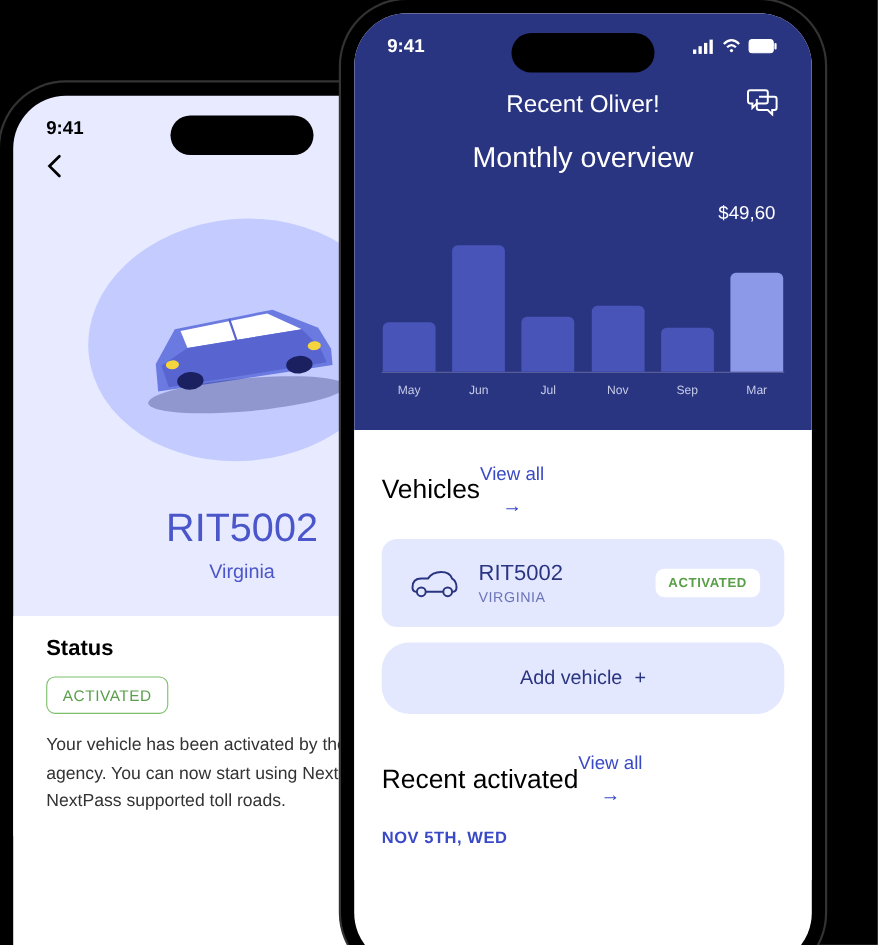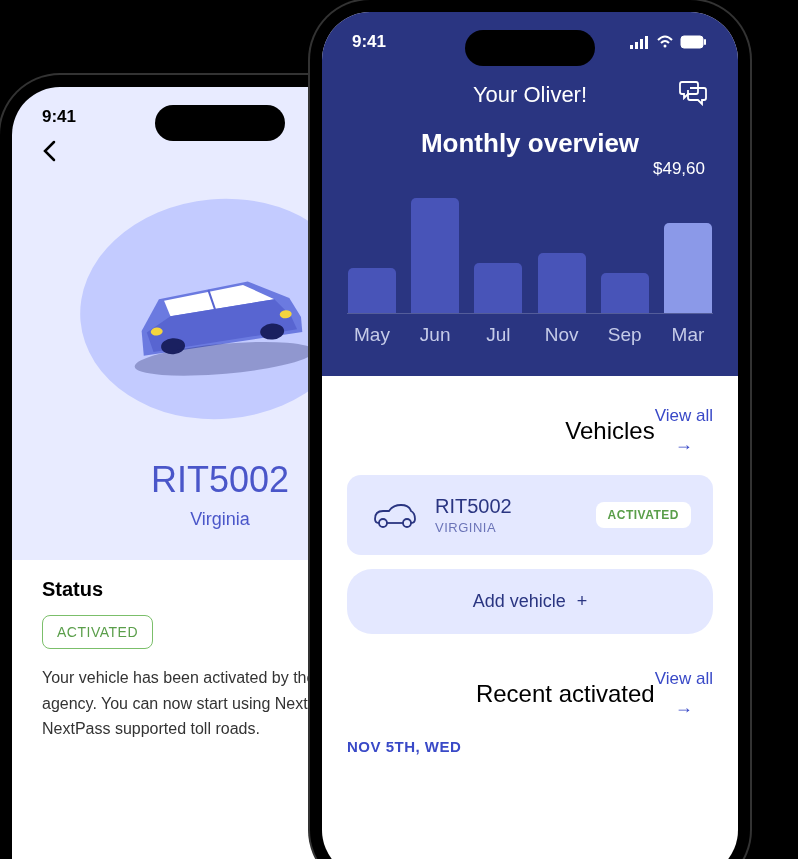--- a/index.html
+++ b/index.html
@@ -52,32 +52,32 @@
     .phone-1 .status-desc { color: #333; font-size: 16px; line-height: 1.6; margin-top: 16px; }
     
     
     .phone-2 { left: 310px; top: 0; z-index: 2; }
     .phone-2 .status-bar { display: flex; justify-content: space-between; padding: 20px 30px 0; color: #fff; font-weight: 600; font-size: 17px; }
     .status-icons { display: flex; gap: 6px; align-items: center; }
     .phone-2 .header-section { background: #2A3581; padding: 0 0 30px; }
     .phone-2 .greeting-row { display: flex; justify-content: center; align-items: center; padding: 30px 30px 20px; position: relative; }
     .phone-2 .greeting { color: #fff; font-size: 22px; font-weight: 400; }
     .phone-2 .chat-icon { position: absolute; right: 30px; color: #fff; cursor: pointer; }
-    .phone-2 .overview-title { text-align: center; color: #fff; font-size: 26px; font-weight: 700; }
+    .phone-2 .overview-title { text-align: center; color: #fff; font-size: 26px; font-weight: 400; margin-bottom: 25px; }
     .chart-area { padding: 0 25px; }
     .chart-label { text-align: right; color: #fff; font-size: 17px; margin-bottom: 5px; padding-right: 8px; }
     .bars { display: flex; justify-content: space-between; align-items: flex-end; height: 130px; border-bottom: 1px solid rgba(255,255,255,0.2); }
     .bar-wrap { display: flex; flex-direction: column; align-items: center; width: 50px; }
     .bar { width: 48px; background: #4854B8; border-radius: 5px 5px 0 0; }
     .bar.highlight { background: #8B99E8; }
     .month-labels { display: flex; justify-content: space-between; padding: 10px 0 0; }
-    .month-label { width: 50px; text-align: center; color: #C5CBE8; font-size: 19px; }
+    .month-label { width: 50px; text-align: center; color: #C5CBE8; font-size: 11px; }
     
     .phone-2 .content-section { background: #fff; padding: 30px 25px; }
-    .section-header { display: flex; justify-content: flex-end; align-items: center; margin-bottom: 20px; }
+    .section-header { display: flex; justify-content: flex-start; align-items: center; margin-bottom: 20px; }
     .section-title { font-size: 24px; font-weight: 500; color: #000; }
     .view-all { display: flex; align-items: center; gap: 8px; color: #3949C7; font-size: 17px; font-weight: 500; cursor: pointer; flex-direction: column; }
     .arrow-icon { font-size: 18px; }
     
     .vehicle-card { background: #E4E8FF; border-radius: 14px; padding: 20px 22px; display: flex; align-items: center; gap: 18px; margin-bottom: 14px; cursor: pointer; }
     .car-icon-small { flex-shrink: 0; }
     .vehicle-info { flex: 1; }
     .vehicle-plate { color: #2A3581; font-size: 20px; font-weight: 500; }
     .vehicle-region { color: #6B74B8; font-size: 13px; letter-spacing: 0.5px; margin-top: 2px; }
     .vehicle-status { background: #fff; color: #5A9E4A; padding: 6px 12px; border-radius: 8px; font-size: 12px; font-weight: 600; letter-spacing: 0.5px; }
@@ -147,21 +147,21 @@
               <path d="M9 12 Q9 12 9 12 M5 8 Q9 4 13 8 M2 5 Q9 -2 16 5" stroke="#fff" stroke-width="2" fill="none"></path>
               <circle cx="9" cy="11" r="1.5" fill="#fff"></circle>
             </svg>
           <svg width="28" height="14" viewBox="0 0 28 14">
               <rect x="1" y="1" width="22" height="12" rx="3" stroke="#fff" fill="#fff"></rect>
               <rect x="24" y="4" width="2" height="6" rx="1" fill="#fff"></rect>
             </svg>
         </span>
       </div>
       <div class="greeting-row">
-        <div class="greeting">Your Oliver!</div>
+        <div class="greeting">Recent Oliver!</div>
         <div class="chat-icon">
           <svg width="30" height="26" viewBox="0 0 30 26">
               <path d="M4 2 H18 Q20 2 20 4 V12 Q20 14 18 14 H10 L6 18 V14 H4 Q2 14 2 12 V4 Q2 2 4 2 Z" stroke="#fff" stroke-width="1.8" fill="none"></path>
               <path d="M12 8 H26 Q28 8 28 10 V18 Q28 20 26 20 H24 V24 L20 20 H12 Q10 20 10 18 V10" stroke="#fff" stroke-width="1.8" fill="none"></path>
             </svg>
         </div>
       </div>
       <div class="overview-title">Monthly overview</div>
       <div class="chart-area">
         <div class="chart-label">$49,60</div>

